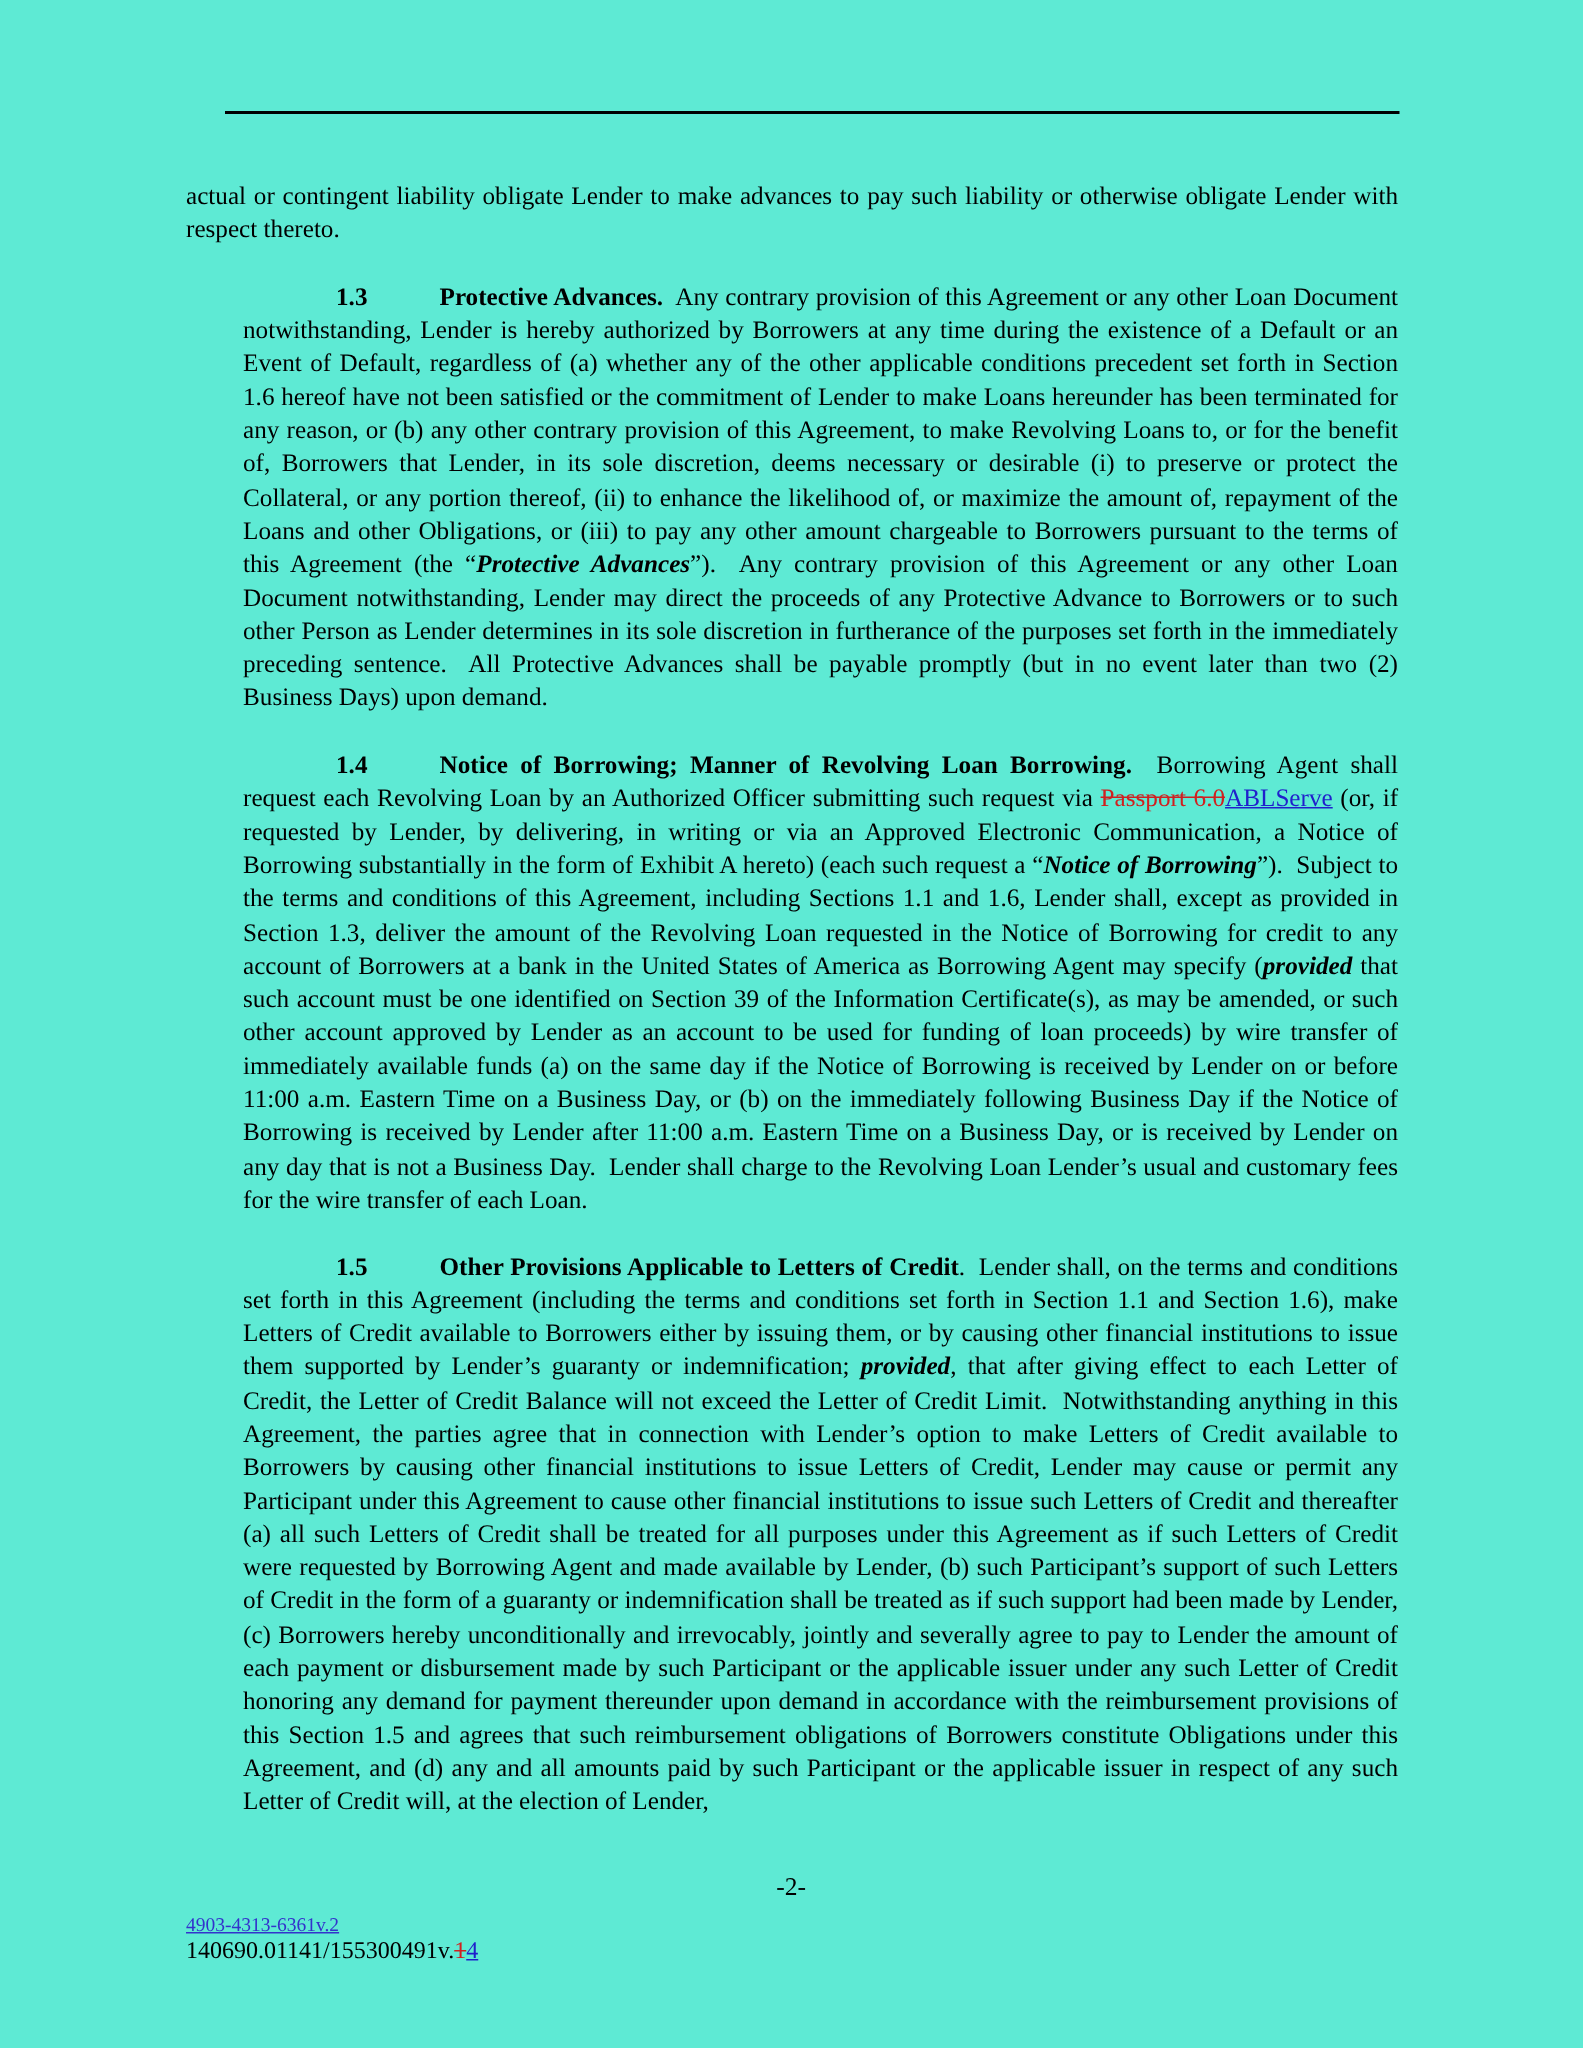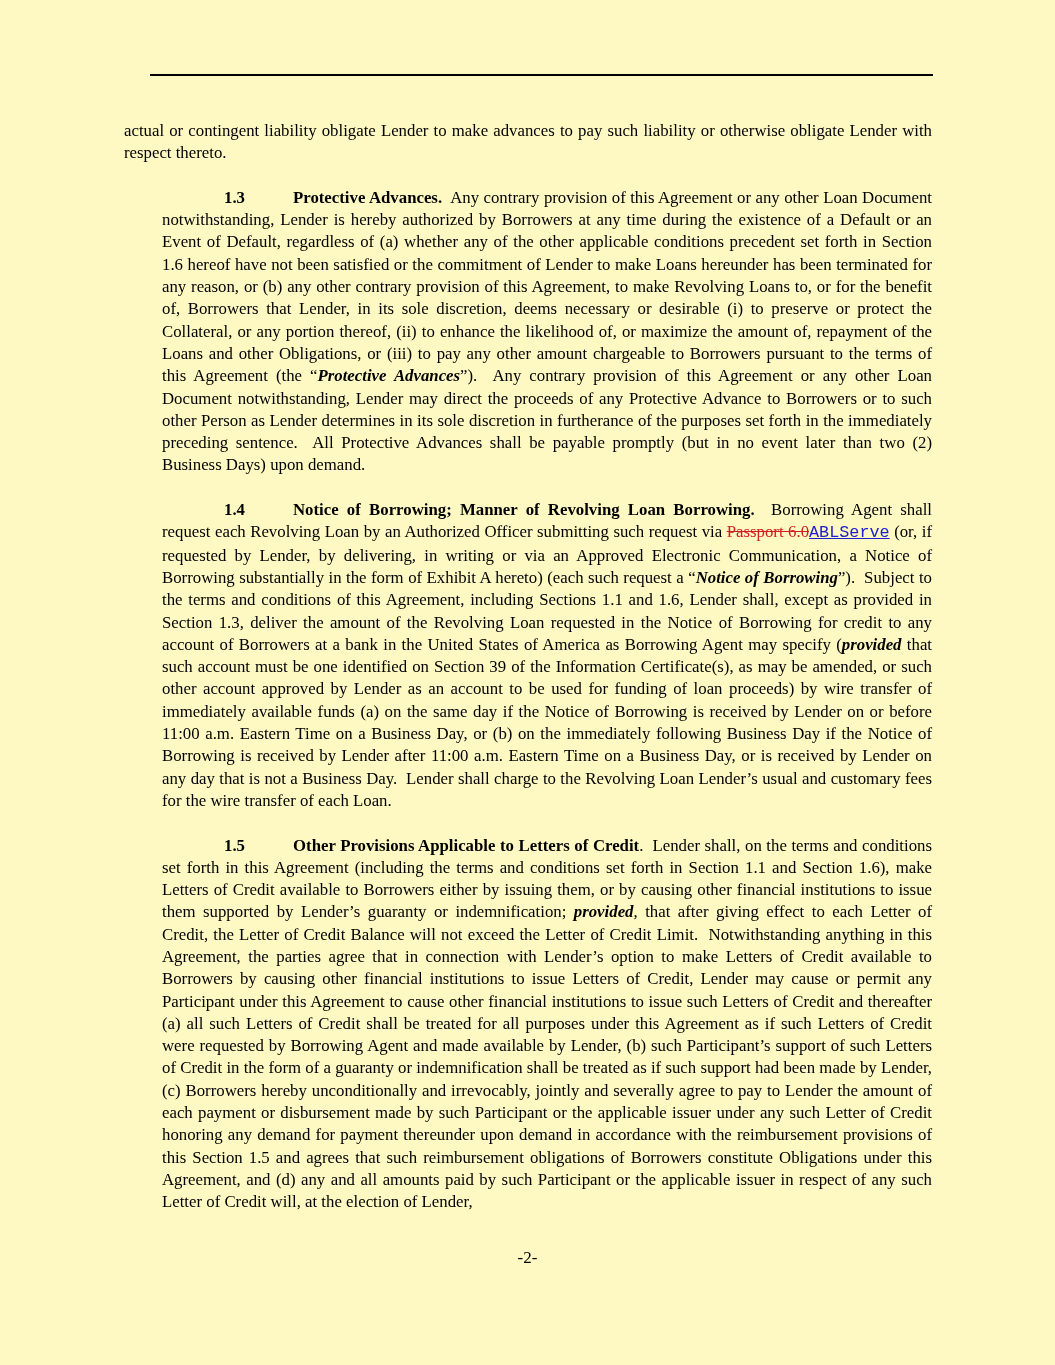--- a/index.html
+++ b/index.html
@@ -1,19 +1,19 @@
 <!DOCTYPE html>
 <html style="--del-color: #d02020; --ins-color: #2020cc; --stamp-color: #3333cc;"><head>
 <meta charset="utf-8">
 <style>
   html, body { margin:0; padding:0; background:#ffffff; }
   .page {
     position:relative;
     width:1055px; height:1365px;
-    background:#fef9c3;
+    background:#5eead4;
     font-family:"Liberation Serif", serif;
     color:#000000;
     overflow:hidden;
   }
   .top-rule {
     position:absolute;
     left:150px; top:74px; width:783px;
     border-top:2px solid #000000;
   }
   .body-text {
@@ -24,21 +24,21 @@
     line-height:22.3px;
     letter-spacing:0;
   }
   .para { margin:0 0 22.3px 0; }
   .para.section { text-indent:62px;margin-left:38px; }
   .seg-secnum { font-weight:700; display:inline-block; width:69px; text-indent:0; }
   .seg-heading { font-weight:700; }
   .seg-bolditalic { font-weight:700; font-style:italic; }
   .seg-normal { }
   .seg-del { color:var(--del-color,#d02020); text-decoration:line-through; }
-  .seg-ins { color:var(--ins-color,#2020cc); text-decoration:underline;font-family:Liberation Mono, monospace; }
+  .seg-ins { color:var(--ins-color,#2020cc); text-decoration:underline; }
   .page-number {
     position:absolute;
     left:0; top:1248px; width:100%;
     text-align:center;
     font-size:17px;
   }
   .footer-block {
     position:absolute;
     left:124px; top:1274px;
   }
@@ -66,14 +66,18 @@
 
     <p class="para section"><span class="seg-secnum">1.3</span><span class="seg-heading">Protective Advances.</span><span class="seg-normal">&nbsp; Any contrary provision of this Agreement or any other Loan Document notwithstanding, Lender is hereby authorized by Borrowers at any time during the existence of a Default or an Event of Default, regardless of (a) whether any of the other applicable conditions precedent set forth in Section 1.6 hereof have not been satisfied or the commitment of Lender to make Loans hereunder has been terminated for any reason, or (b) any other contrary provision of this Agreement, to make Revolving Loans to, or for the benefit of, Borrowers that Lender, in its sole discretion, deems necessary or desirable (i) to preserve or protect the Collateral, or any portion thereof, (ii) to enhance the likelihood of, or maximize the amount of, repayment of the Loans and other Obligations, or (iii) to pay any other amount chargeable to Borrowers pursuant to the terms of this Agreement (the “</span><span class="seg-bolditalic">Protective Advances</span><span class="seg-normal">”).&nbsp; Any contrary provision of this Agreement or any other Loan Document notwithstanding, Lender may direct the proceeds of any Protective Advance to Borrowers or to such other Person as Lender determines in its sole discretion in furtherance of the purposes set forth in the immediately preceding sentence.&nbsp; All Protective Advances shall be payable promptly (but in no event later than two (2) Business Days) upon demand.</span></p>
 
     <p class="para section"><span class="seg-secnum">1.4</span><span class="seg-heading">Notice of Borrowing; Manner of Revolving Loan Borrowing.</span><span class="seg-normal">&nbsp; Borrowing Agent shall request each Revolving Loan by an Authorized Officer submitting such request via </span><span class="seg-del">Passport 6.0</span><span class="seg-ins">ABLServe</span><span class="seg-normal"> (or, if requested by Lender, by delivering, in writing or via an Approved Electronic Communication, a Notice of Borrowing substantially in the form of Exhibit A hereto) (each such request a “</span><span class="seg-bolditalic">Notice of Borrowing</span><span class="seg-normal">”).&nbsp; Subject to the terms and conditions of this Agreement, including Sections 1.1 and 1.6, Lender shall, except as provided in Section 1.3, deliver the amount of the Revolving Loan requested in the Notice of Borrowing for credit to any account of Borrowers at a bank in the United States of America as Borrowing Agent may specify (</span><span class="seg-bolditalic">provided</span><span class="seg-normal"> that such account must be one identified on Section 39 of the Information Certificate(s), as may be amended, or such other account approved by Lender as an account to be used for funding of loan proceeds) by wire transfer of immediately available funds (a)&nbsp;on the same day if the Notice of Borrowing is received by Lender on or before 11:00 a.m. Eastern Time on a Business Day, or (b)&nbsp;on the immediately following Business Day if the Notice of Borrowing is received by Lender after 11:00 a.m. Eastern Time on a Business Day, or is received by Lender on any day that is not a Business Day.&nbsp; Lender shall charge to the Revolving Loan Lender’s usual and customary fees for the wire transfer of each Loan.</span></p>
 
     <p class="para section"><span class="seg-secnum">1.5</span><span class="seg-heading">Other Provisions Applicable to Letters of Credit</span><span class="seg-normal">.&nbsp; Lender shall, on the terms and conditions set forth in this Agreement (including the terms and conditions set forth in Section 1.1 and Section 1.6), make Letters of Credit available to Borrowers either by issuing them, or by causing other financial institutions to issue them supported by Lender’s guaranty or indemnification; </span><span class="seg-bolditalic">provided</span><span class="seg-normal">, that after giving effect to each Letter of Credit, the Letter of Credit Balance will not exceed the Letter of Credit Limit.&nbsp; Notwithstanding anything in this Agreement, the parties agree that in connection with Lender’s option to make Letters of Credit available to Borrowers by causing other financial institutions to issue Letters of Credit, Lender may cause or permit any Participant under this Agreement to cause other financial institutions to issue such Letters of Credit and thereafter (a)&nbsp;all such Letters of Credit shall be treated for all purposes under this Agreement as if such Letters of Credit were requested by Borrowing Agent and made available by Lender, (b)&nbsp;such Participant’s support of such Letters of Credit in the form of a guaranty or indemnification shall be treated as if such support had been made by Lender, (c)&nbsp;Borrowers hereby unconditionally and irrevocably, jointly and severally agree to pay to Lender the amount of each payment or disbursement made by such Participant or the applicable issuer under any such Letter of Credit honoring any demand for payment thereunder upon demand in accordance with the reimbursement provisions of this Section 1.5 and agrees that such reimbursement obligations of Borrowers constitute Obligations under this Agreement, and (d)&nbsp;any and all amounts paid by such Participant or the applicable issuer in respect of any such Letter of Credit will, at the election of Lender,</span></p>
   </div>
 
   <div class="page-number">-2-</div>
 
+  <div class="footer-block">
+    <div class="doc-id">4903-4313-6361v.2</div>
+    <div class="matter-line"><span class="seg-normal">140690.01141/155300491v.</span><span class="seg-del">1</span><span class="seg-ins">4</span></div>
+  </div>
 
 </div>
 
 </body></html>

